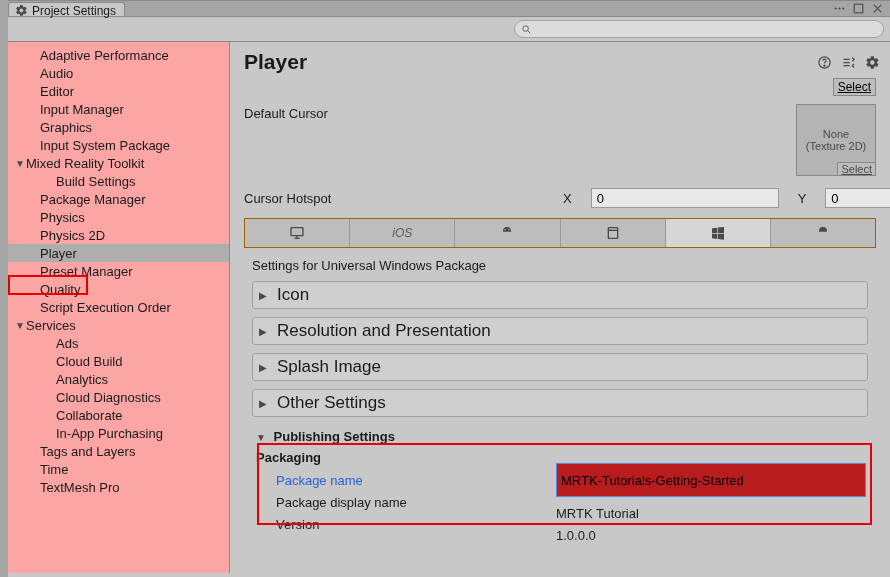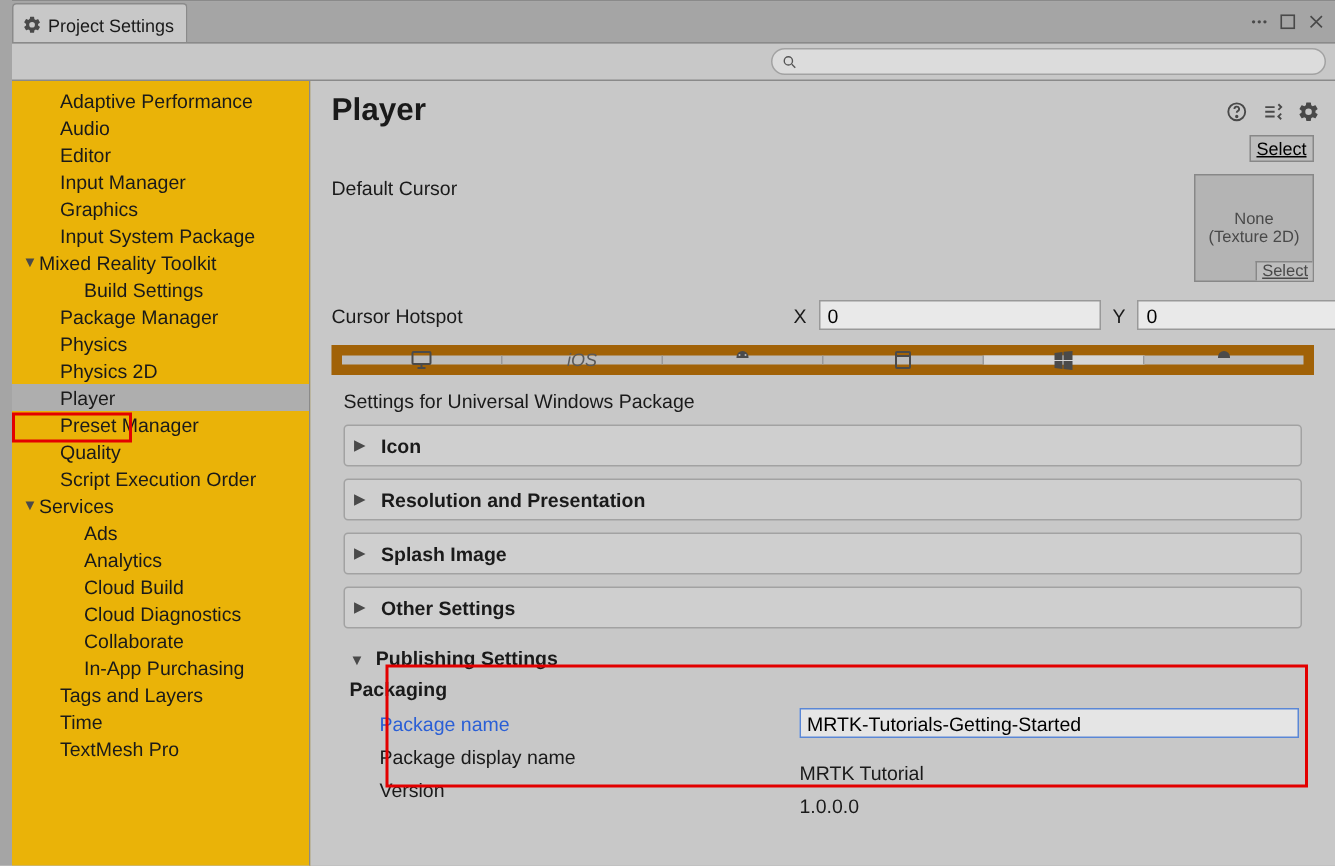--- a/index.html
+++ b/index.html
@@ -1,31 +1,31 @@
 <!DOCTYPE html>
 <html><head>
 <meta charset="utf-8">
 <style>
   * { box-sizing: border-box; margin: 0; padding: 0; font-family: Arial, Helvetica, sans-serif; }
   body { background: #a5a5a5; width: 890px; height: 577px; overflow: hidden; position: relative; font-size: 13px; color: #1a1a1a; }
   .outer { background: #c8c8c8; position: absolute; left: 8px; top: 0; right: 0; bottom: 0; border-top: 1px solid #8a8a8a; }
-  .tab-strip { height: 28px; background: #a5a5a5; display: flex; align-items: stretch; border-bottom: 1px solid #8a8a8a; }
+  .tab-strip { height: 16px; background: #a5a5a5; display: flex; align-items: stretch; border-bottom: 1px solid #8a8a8a; }
   .tab { background: #c8c8c8; border: 1px solid #8a8a8a; border-bottom: none; padding: 2px 8px 0 6px; display: flex; align-items: center; gap: 4px; font-size: 12px; border-radius: 3px 3px 0 0; margin-top: 1px; }
   .tab-tools { margin-left: auto; display: flex; align-items: center; gap: 6px; padding-right: 6px; color: #494949; }
   .tab-tools svg { width: 13px; height: 13px; }
 
   .toolbar-row { height: 24px; display: flex; align-items: center; justify-content: flex-end; padding: 0 6px; }
   .search-box { display: flex; align-items: center; background: #dcdcdc; border: 1px solid #a2a2a2; border-radius: 10px; height: 18px; width: 370px; padding: 0 6px; }
   .search-box svg { width: 11px; height: 11px; color: #555; }
 
   .separator { height: 1px; background: #8a8a8a; }
 
   .body-row { display: flex; height: calc(100% - 45px); }
 
-  .sidebar { width: 199px; background: #eab308; border-right: 1px solid #8a8a8a; padding-top: 4px; overflow: hidden; }
+  .sidebar { width: 222px; background: #fca5a5; border-right: 1px solid #8a8a8a; padding-top: 4px; overflow: hidden; }
   .tree-row { display: flex; align-items: center; height: 18px; font-size: 13px; padding-left: 4px; cursor: default; }
   .tree-row .fold { width: 12px; display: inline-flex; justify-content: center; color: #4a4a4a; font-size: 10px; }
   .tree-row.l0 { padding-left: 6px; }
   .tree-row.l1 { padding-left: 20px; }
   .tree-row.l2 { padding-left: 36px; }
   .tree-row.selected { background: #aeaeae; }
   .redbox-player { position: absolute; border: 2px solid #e30000; left: 8px; top: 275px; width: 80px; height: 20px; pointer-events: none; }
 
   .main { flex: 1; background: #c8c8c8; display: flex; flex-direction: column; overflow: hidden; }
   .main-header { display: flex; align-items: center; padding: 8px 10px 4px 14px; }
@@ -35,47 +35,47 @@
 
   .cursor-section { padding: 8px 14px 10px 14px; }
   .select-btn { background: #bdbdbd; border: 1px solid #888; font-size: 12px; padding: 1px 4px; cursor: pointer; border-radius: 0; text-decoration: underline; }
   .select-top-wrap { display:flex; justify-content:flex-end; }
   .texture-box { border: 1px solid #888; background: #b4b4b4; width: 80px; height: 72px; display: flex; flex-direction: column; align-items: center; justify-content: center; font-size: 11px; color: #494949; position: relative; }
   .texture-box .sel { position: absolute; bottom: 0; right: 0; background:#bdbdbd; border:1px solid #888; border-right:none; border-bottom:none; font-size:11px; padding:0 3px; text-decoration: underline; }
   .cursor-row { display: flex; align-items: flex-start; }
   .cursor-row .lbl { flex: 0 0 200px; padding-top: 2px; }
   .cursor-row .spacer { flex: 1; }
 
-  .hotspot-row { display: flex; align-items: center; padding: 2px 14px 10px 14px; gap: 8px; }
+  .hotspot-row { display: flex; align-items: center; padding: 2px 14px 10px 14px; gap: 19px; }
   .hotspot-row .lbl { flex: 0 0 300px; }
   .hotspot-row .axis { width: 14px; text-align: right; }
   .hotspot-row input { flex: 1; height: 20px; background: #e9e9e9; border: 1px solid #999; padding: 0 5px; font-size: 13px; }
 
-  .platform-tabs { display: flex; margin: 0 14px; border: 7px solid #a16207; height: 20px; background: #bdbdbd; }
+  .platform-tabs { display: flex; margin: 0 14px; border: 1px solid #a16207; height: 30px; background: #bdbdbd; }
   .ptab { flex: 1; display: flex; align-items: center; justify-content: center; border-right: 1px solid #999; color: #4a4a4a; }
   .ptab:last-child { border-right: none; }
   .ptab.active { background: #d6d6d6; }
   .ptab svg { width: 16px; height: 16px; }
 
   .uwp-panel { margin: 0 14px; padding: 10px 8px 0 8px; }
   .uwp-title { font-size: 13px; margin-bottom: 8px; }
 
   .foldout { border: 1px solid #a2a2a2; background: #cfcfcf; height: 28px; display: flex; align-items: center; padding: 0 6px; margin-bottom: 8px; cursor: default; border-radius: 3px; }
   .foldout .arrow { width: 12px; color: #4a4a4a; font-size: 10px; margin-right: 6px; }
-  .foldout .ftitle { font-weight: bold; font-size: 13px; }
+  .foldout .ftitle { font-weight: normal; font-size: 17px; }
 
   .publishing { position: relative; padding: 4px 2px 6px 4px; }
   .publishing .arrow { color: #4a4a4a; font-size: 10px; margin-right: 4px; }
   .publishing .ftitle { font-weight: bold; font-size: 13px; }
   .pub-subtitle { font-weight: bold; font-size: 13px; margin: 6px 0 4px 0; }
   .field-row { display: flex; align-items: center; height: 22px; }
   .field-row .flabel { flex: 0 0 300px; padding-left: 20px; font-size: 13px; }
   .field-row .fval { flex: 1; font-size: 13px; margin-top: 23px; }
   .field-row .flabel.link { color: #2a5fd6; }
-  .field-row input { flex: 1; height: 20px; background: #e5e5e5; border: 1px solid #888; padding: 0 4px; font-size: 13px; }
+  .field-row input { flex: 1; height: 34px; background: #b91c1c; border: 1px solid #888; padding: 0 4px; font-size: 13px; }
 
   .redbox-pub { position: absolute; border: 2px solid #e30000; left: 257px; top: 443px; width: 615px; height: 82px; pointer-events: none; }
 </style>
 </head>
 <body>
 
 <div class="outer">
 
   <div class="tab-strip">
     <div class="tab">
@@ -174,25 +174,25 @@
       <div class="tree-row l0">
           <span class="fold">▼</span>
           <span>Services</span>
         </div>
       <div class="tree-row l2">
           <span class="fold"></span>
           <span>Ads</span>
         </div>
       <div class="tree-row l2">
           <span class="fold"></span>
+          <span>Cloud Build</span>
+        </div>
+      <div class="tree-row l2">
+          <span class="fold"></span>
           <span>Analytics</span>
-        </div>
-      <div class="tree-row l2">
-          <span class="fold"></span>
-          <span>Cloud Build</span>
         </div>
       <div class="tree-row l2">
           <span class="fold"></span>
           <span>Cloud Diagnostics</span>
         </div>
       <div class="tree-row l2">
           <span class="fold"></span>
           <span>Collaborate</span>
         </div>
       <div class="tree-row l2">

